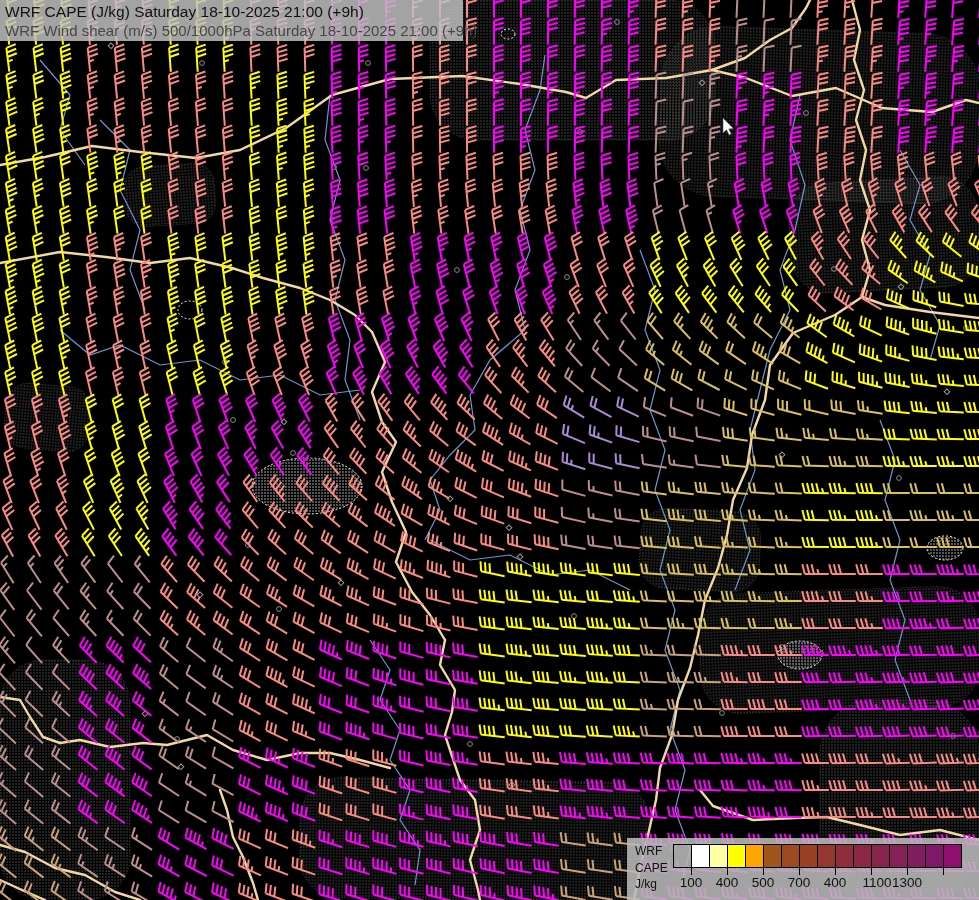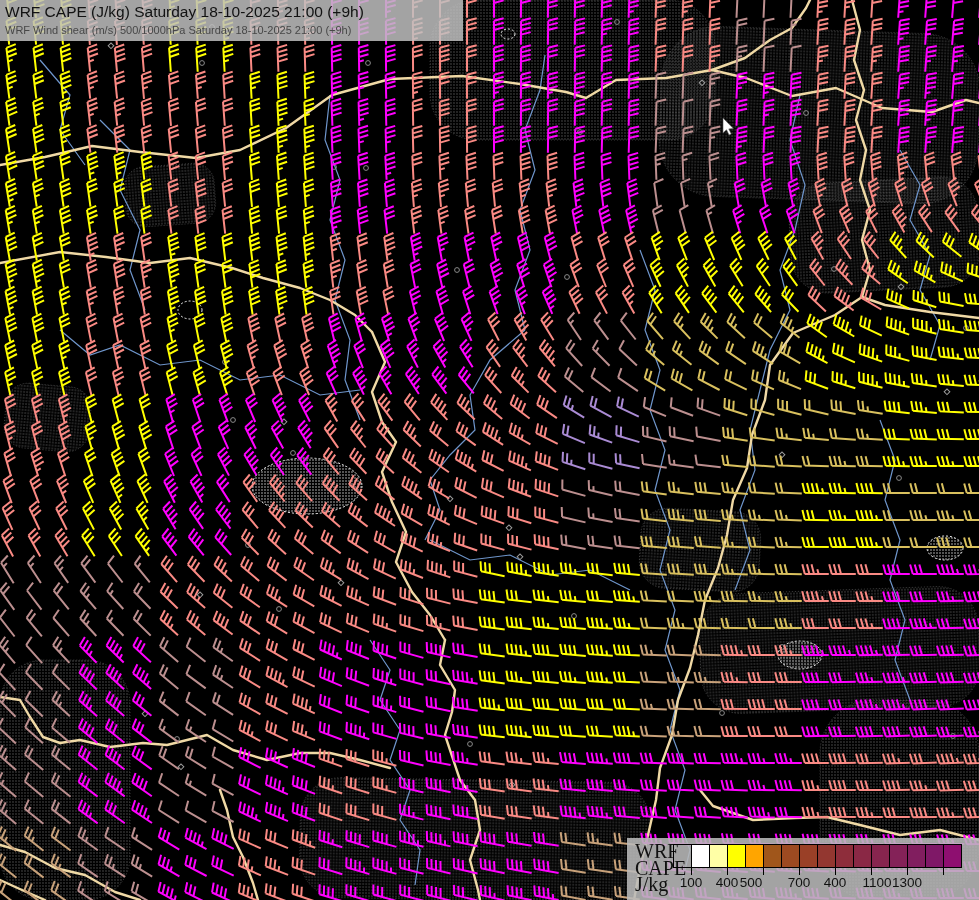--- a/index.html
+++ b/index.html
@@ -2,24 +2,24 @@
 <html><head>
 <meta charset="utf-8">
 <style>
   html,body{margin:0;padding:0;background:#222;}
   #stage{position:relative;width:979px;height:900px;overflow:hidden;background:#22c55e;
          font-family:"Liberation Sans",sans-serif;}
   #map{position:absolute;left:0;top:0;}
   .titlebox{position:absolute;left:0;top:0;width:463px;height:41px;
             background:rgba(192,192,192,.85);padding:2px 0 0 5px;box-sizing:border-box;}
   .titlebox .t1{font-size:15.5px;line-height:19px;color:#121212;white-space:nowrap;}
-  .titlebox .t2{font-size:11px;line-height:19px;color:#474747;white-space:nowrap;}
+  .titlebox .t2{font-size:15px;line-height:19px;color:#474747;white-space:nowrap;text-align:right;}
   .legend{position:absolute;left:627px;top:838px;width:352px;height:62px;
           background:rgba(185,185,185,.88);}
-  .leg-left{position:absolute;left:8px;top:5px;font-size:20px;line-height:16.5px;color:#111;font-family:Liberation Serif, serif;}
+  .leg-left{position:absolute;left:8px;top:5px;font-size:12px;line-height:16.5px;color:#111;}
   .leg-bar{position:absolute;left:46px;top:6px;display:flex;}
   .leg-cell{width:17px;height:22px;border:1px solid #000;margin-left:-1px;}
   .leg-cell:first-child{margin-left:0;}
   .leg-tick{position:absolute;width:1px;height:8px;background:#000;top:29px;}
   .leg-lab{position:absolute;top:37px;font-size:13.5px;color:#111;transform:translateX(-50%);
            white-space:nowrap;}
 </style>
 </head>
 <body>
 
@@ -1454,21 +1454,21 @@
         <div class="leg-cell" style="background: rgb(129, 30, 95);"></div>
         <div class="leg-cell" style="background: rgb(127, 24, 103);"></div>
         <div class="leg-cell" style="background: rgb(142, 15, 112);"></div>
       </div>
     <div id="legticks">
         <div class="leg-tick" style="left: 64px;"></div>
         <div class="leg-lab" style="left: 64px;">100</div>
         <div class="leg-tick" style="left: 100px;"></div>
         <div class="leg-lab" style="left: 100px;">400</div>
         <div class="leg-tick" style="left: 136px;"></div>
-        <div class="leg-lab" style="left: 124px; text-align: center;">500</div>
+        <div class="leg-lab" style="left: 136px; text-align: center;">500</div>
         <div class="leg-tick" style="left: 172px;"></div>
         <div class="leg-lab" style="left: 172px;">700</div>
         <div class="leg-tick" style="left: 208px;"></div>
         <div class="leg-lab" style="left: 208px;">400</div>
         <div class="leg-tick" style="left: 244px;"></div>
         <div class="leg-lab" style="left: 244px; margin-left: 6px;">1100</div>
         <div class="leg-tick" style="left: 280px;"></div>
         <div class="leg-lab" style="left: 280px;">1300</div>
         <div class="leg-tick" style="left: 316px;"></div>
         <div class="leg-lab" style="left: 316px; margin-top: 24px;">1500</div>

